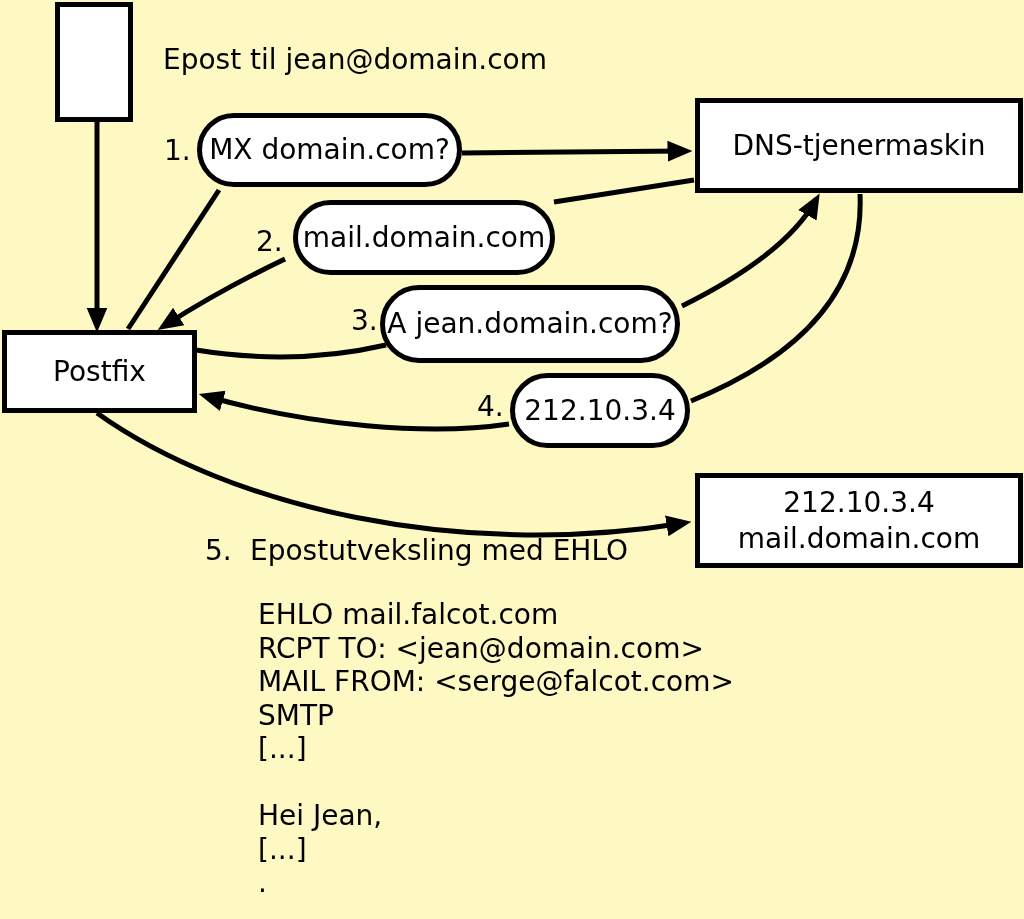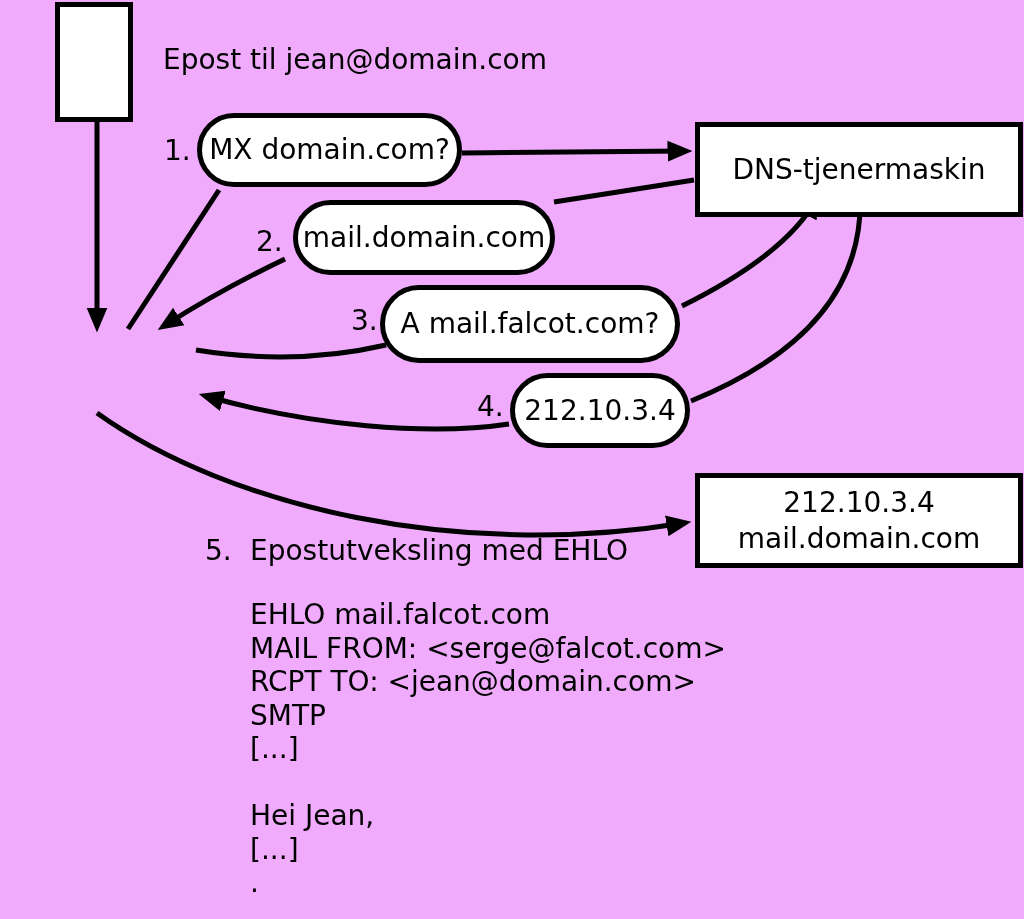--- a/index.html
+++ b/index.html
@@ -1,21 +1,21 @@
 <!DOCTYPE html>
 <html><head>
 <meta charset="utf-8">
 <style>
   html,body{margin:0;padding:0;}
   body{background:#ffffff;}
   #stage{
     position:relative;
     width:1024px;
     height:919px;
-    background:#f0abfc;
+    background:#fef9c3;
     overflow:hidden;
     font-family:"DejaVu Sans", sans-serif;
     color:#000000;
   }
   #wires{
     position:absolute;
     left:0;top:0;
     z-index:1;
   }
   .node{
@@ -37,21 +37,21 @@
     line-height:30px;
     white-space:nowrap;
   }
   .centered-lh{
     display:flex;
     align-items:center;
     justify-content:center;
   }
   #envelope{left:55px;top:2px;width:68px;height:110px;}
   #postfix{left:2px;top:330px;width:185px;height:73px;}
-  #dns{left:695px;top:98px;width:318px;height:85px;margin-top:24px;}
+  #dns{left:695px;top:98px;width:318px;height:85px;}
   #mailserver{left:695px;top:473px;width:318px;height:85px;flex-direction:column;}
   #mailserver .srv-line{line-height:36px;}
 
   #pill-1{left:197px;top:113px;width:255px;height:64px;}
   #pill-2{left:293px;top:200px;width:252px;height:65px;}
   #pill-3{left:380px;top:285px;width:290px;height:68px;}
   #pill-4{left:510px;top:373px;width:170px;height:65px;}
 
   #num-1{left:164px;top:136px;}
   #num-2{left:256px;top:227px;}
@@ -65,20 +65,21 @@
     position:absolute;
     left:250px;
     top:598px;
     z-index:3;
     font-size:28px;
   }
   .smtp-line{
     height:33.5px;
     line-height:33.5px;
     white-space:pre;
+    margin-left:8px;
   }
 </style>
 </head>
 <body>
 
 <div id="stage">
 
   <svg id="wires" width="1024" height="919" viewBox="0 0 1024 919">
     <defs>
       <marker id="arrow" viewBox="0 0 10 10" refX="7" refY="5" markerWidth="5" markerHeight="5" orient="auto">
@@ -96,20 +97,23 @@
       <path d="M 860 194 Q 866 330 691 401"></path>
       <path d="M 509 424 C 430 436 310 426 206 396" marker-end="url(#arrow)"></path>
       <path d="M 97 413 C 230 508 460 560 684 523" marker-end="url(#arrow)"></path>
     </g>
   </svg>
 
   <div id="title" class="label-abs">Epost til jean@domain.com</div>
 
   <div id="envelope" class="node"></div>
 
+  <div id="postfix" class="node centered-lh">
+    <span>Postfix</span>
+  </div>
 
   <div id="dns" class="node centered-lh">
     <span>DNS-tjenermaskin</span>
   </div>
 
   <div id="mailserver" class="node centered-lh">
     <div class="srv-line">212.10.3.4</div>
     <div class="srv-line">mail.domain.com</div>
   </div>
 
@@ -118,35 +122,35 @@
     <span>MX domain.com?</span>
   </div>
 
   <span id="num-2" class="label-abs">2.</span>
   <div id="pill-2" class="node pill centered-lh">
     <span>mail.domain.com</span>
   </div>
 
   <span id="num-3" class="label-abs">3.</span>
   <div id="pill-3" class="node pill centered-lh">
-    <span>A mail.falcot.com?</span>
+    <span>A jean.domain.com?</span>
   </div>
 
   <span id="num-4" class="label-abs">4.</span>
   <div id="pill-4" class="node pill centered-lh">
     <span>212.10.3.4</span>
   </div>
 
   <span id="num-5" class="label-abs">5.</span>
   <span id="step5-label" class="label-abs">Epostutveksling med EHLO</span>
 
   <div id="smtp-block">
     <div class="smtp-line">EHLO mail.falcot.com</div>
+    <div class="smtp-line">RCPT TO: &lt;jean@domain.com&gt;</div>
     <div class="smtp-line">MAIL FROM: &lt;serge@falcot.com&gt;</div>
-    <div class="smtp-line">RCPT TO: &lt;jean@domain.com&gt;</div>
     <div class="smtp-line">SMTP</div>
     <div class="smtp-line">[...]</div>
     <div class="smtp-line"></div>
     <div class="smtp-line">Hei Jean,</div>
     <div class="smtp-line">[...]</div>
     <div class="smtp-line">.</div>
   </div>
 
 </div>
 

